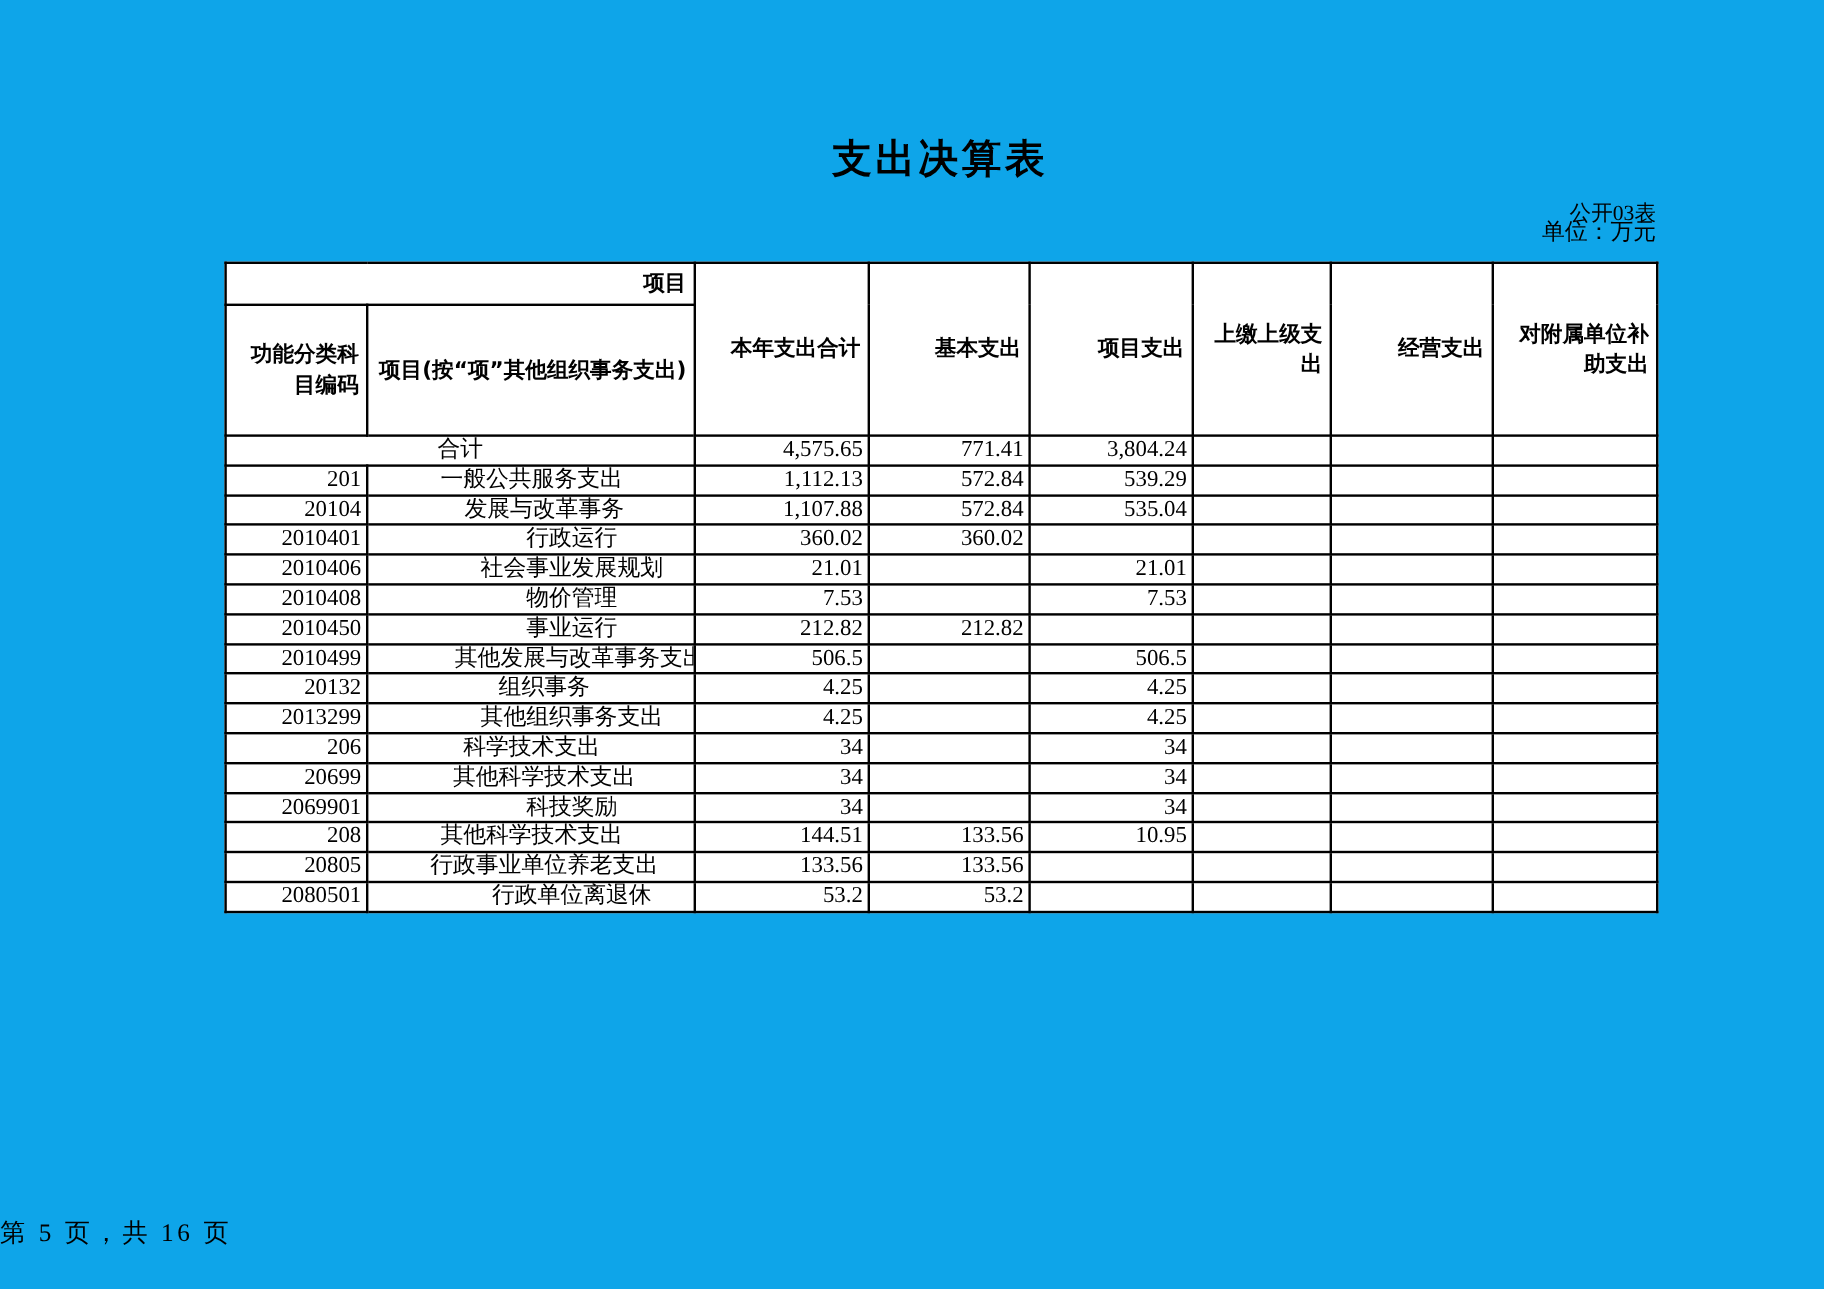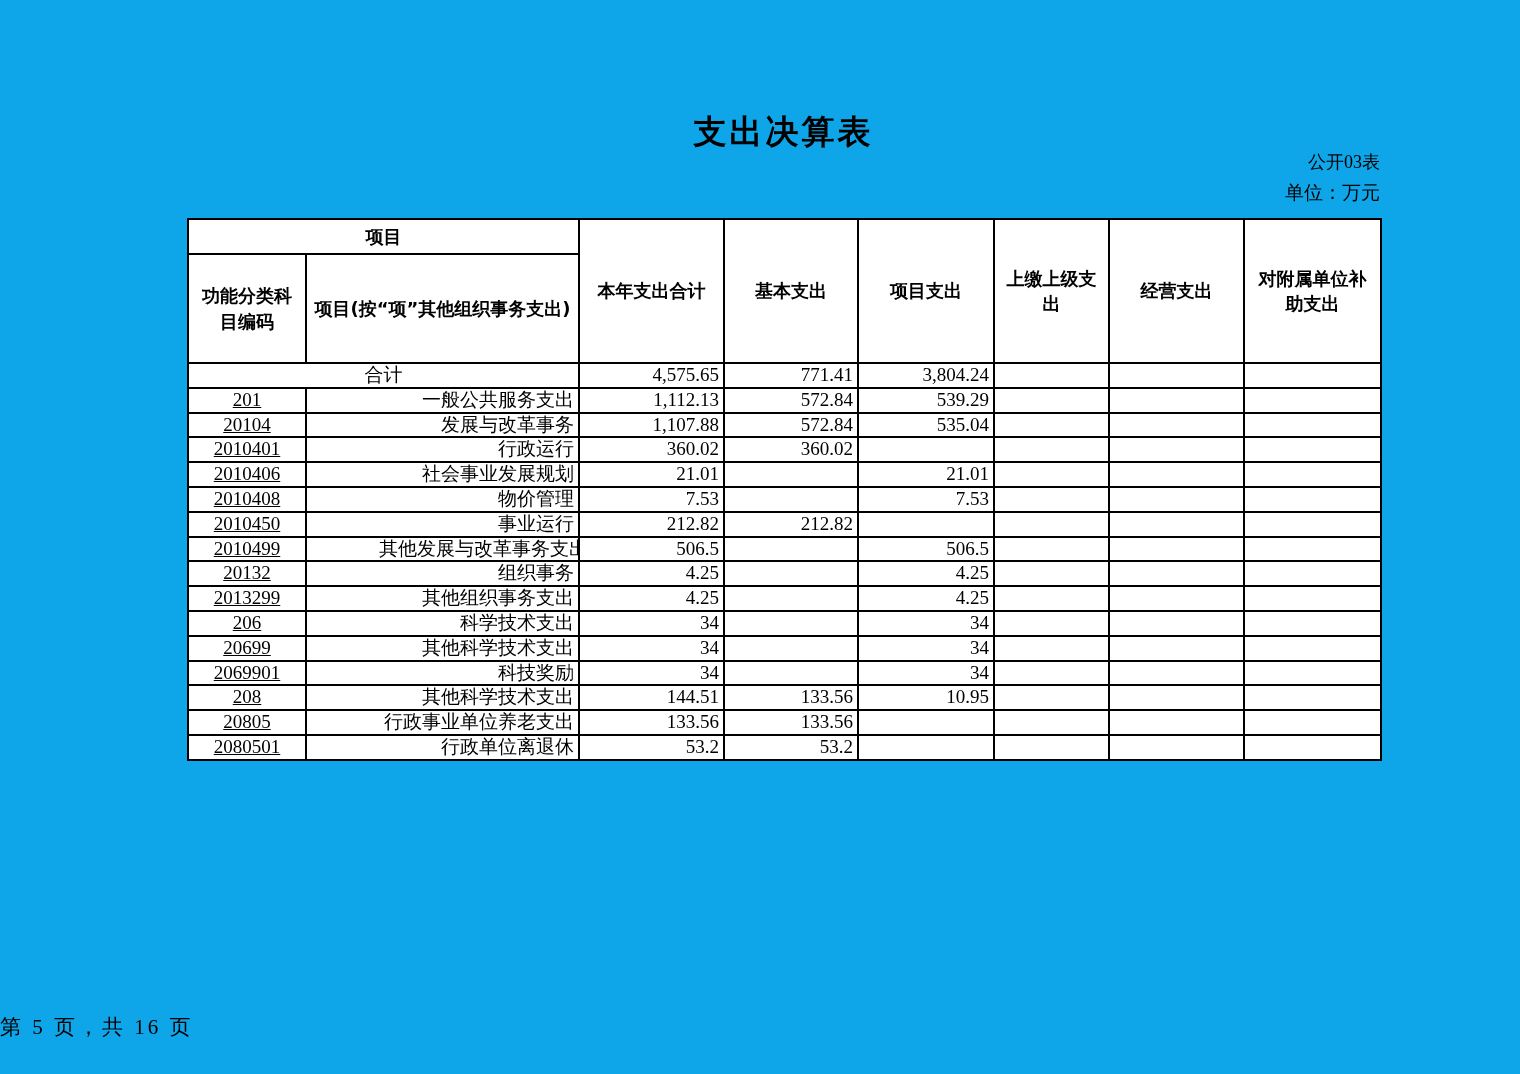--- a/index.html
+++ b/index.html
@@ -11,21 +11,21 @@
     font-family:"Liberation Serif","DejaVu Serif",serif;
     overflow:hidden;
   }
   .title {
     position:absolute; top:110px; left:187px; width:1193px;
     margin:0; text-align:center;
     font-size:33px; font-weight:bold; letter-spacing:3px;
     font-family:"Liberation Serif","DejaVu Serif",serif;
   }
   .form-code {
-    position:absolute; top:150px; right:140px;
+    position:absolute; top:165px; right:140px;
     font-size:18px;
   }
   .department {
     position:absolute; top:192px; left:198px;
     font-size:19px;
   }
   .unit {
     position:absolute; top:180px; right:140px;
     font-size:19px;
   }
@@ -36,37 +36,37 @@
     background:#ffffff;
   }
   table.report th, table.report td {
     border:2px solid #000000;
     overflow:hidden;
   }
   table.report th {
     font-family:"DejaVu Sans","Liberation Sans",sans-serif;
     font-weight:bold;
     font-size:18px;
-    text-align:center;
+    text-align:right;
     vertical-align:middle;
     padding:0 6px;
     line-height:1.4;
   }
   thead tr.hrow1 { height:35px; }
   thead tr.hrow2 { height:109px; }
   tbody tr { height:21px; }
   table.report td {
     font-size:19px;
     vertical-align:middle;
     padding:0 4px;
     line-height:1.2;
     white-space:nowrap;
   }
-  td.code { text-align:center; padding-left:3px;text-decoration:underline; }
-  td.name { text-align:right; }
+  td.code { text-align:right; padding-left:3px; }
+  td.name { text-align:center; }
   td.name.indent-0 { padding-left:5px; }
   td.name.indent-1 { padding-left:26px; }
   td.name.indent-2 { padding-left:72px; }
   td.num { text-align:right; padding-right:5px; }
   td.total-label { text-align:center; }
   .footer {
     position:absolute; top:1013px; left:0; width:100%;
     text-align:left;
     font-size:21px; letter-spacing:3px;
   }

